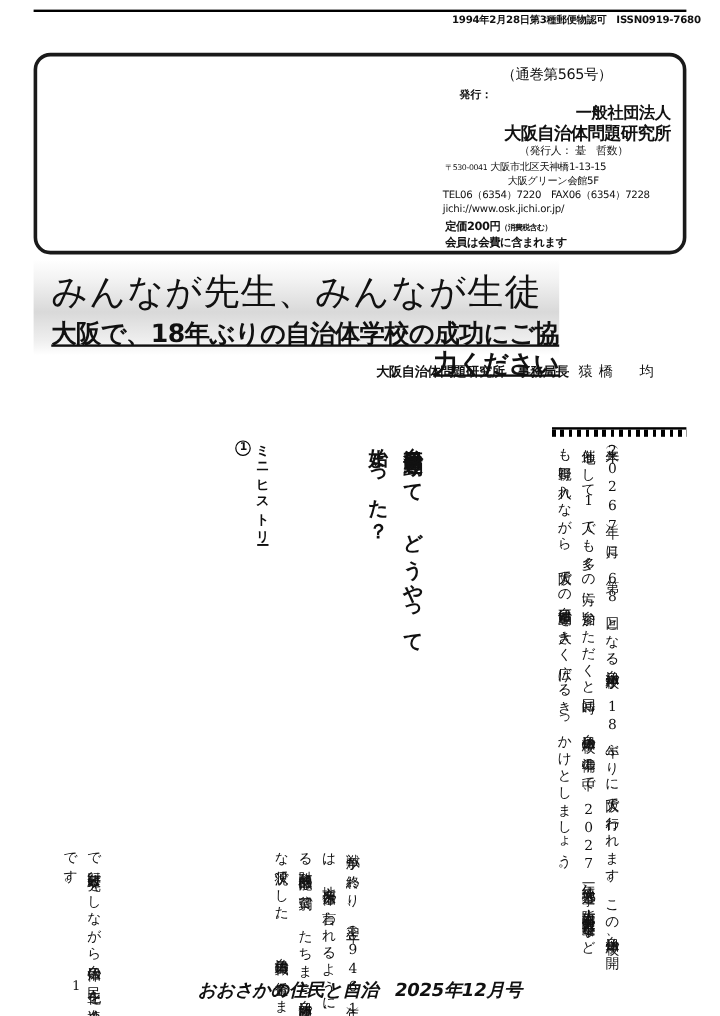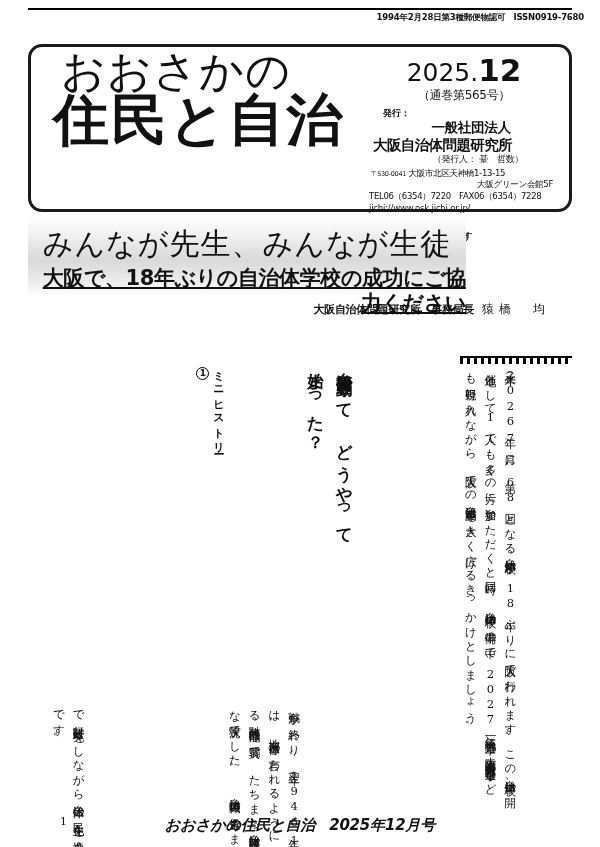--- a/index.html
+++ b/index.html
@@ -110,29 +110,29 @@
     text-align: left;
     padding-left: 14px;
     margin-top: 6px;
     font-weight: 700;
     line-height: 1.2;
   }
 
   .pub-org1 {
     font-size: 13.5px;
     font-weight: 700;
-    text-align: center;
+    text-align: right;
     padding-left: 14px;
     line-height: 1.25;
     letter-spacing: -0.3px;
   }
   .pub-org2 {
     font-size: 14.5px;
     font-weight: 700;
-    text-align: left;
+    text-align: right;
     padding-left: 4px;
     line-height: 1.25;
     letter-spacing: -0.6px;
   }
   .pub-person {
     font-size: 9px;
     text-align: center;
     padding-left: 28px;
     line-height: 1.3;
     letter-spacing: -0.2px;
@@ -144,21 +144,20 @@
     padding-left: 2px;
     line-height: 1.35;
     letter-spacing: -0.3px;
     margin-top: 2px;
     white-space: nowrap;
   }
   .pub-addr1 .zip { font-size: 6.5px; }
 
   .pub-addr2 {
     font-size: 8.5px;
-    text-align: right;
     padding-right: 6px;
     line-height: 1.35;
     letter-spacing: -0.3px;
     white-space: nowrap;
   }
 
   .pub-tel {
     font-size: 8.5px;
     text-align: left;
     padding-left: 0px;
@@ -364,29 +363,22 @@
 <div class="page">
 
   <div class="masthead-rule"></div>
 
   <div class="issue-meta">
     <div>1994年2月28日第3種郵便物認可　ISSN0919-7680</div>
   </div>
 
   <div class="masthead">
 
-    <div class="logo-block">
-      <div class="logo-line1">おおさかの</div>
-      <div class="logo-line2">住民と自治</div>
-    </div>
 
     <div class="pub-col">
-      <div class="issue-date">
-        <span>2025.</span><span class="mo">12</span>
-      </div>
       <div class="issue-serial">（通巻第565号）</div>
       <div class="pub-label">発行：</div>
       <div class="pub-org1">一般社団法人</div>
       <div class="pub-org2">大阪自治体問題研究所</div>
       <div class="pub-person">（発行人： 䑓　哲数）</div>
       <div class="pub-addr1">
         <span class="zip">〒530-0041</span>
         <span>大阪市北区天神橋1-13-15</span>
       </div>
       <div class="pub-addr2">大阪グリーン会館5F</div>

